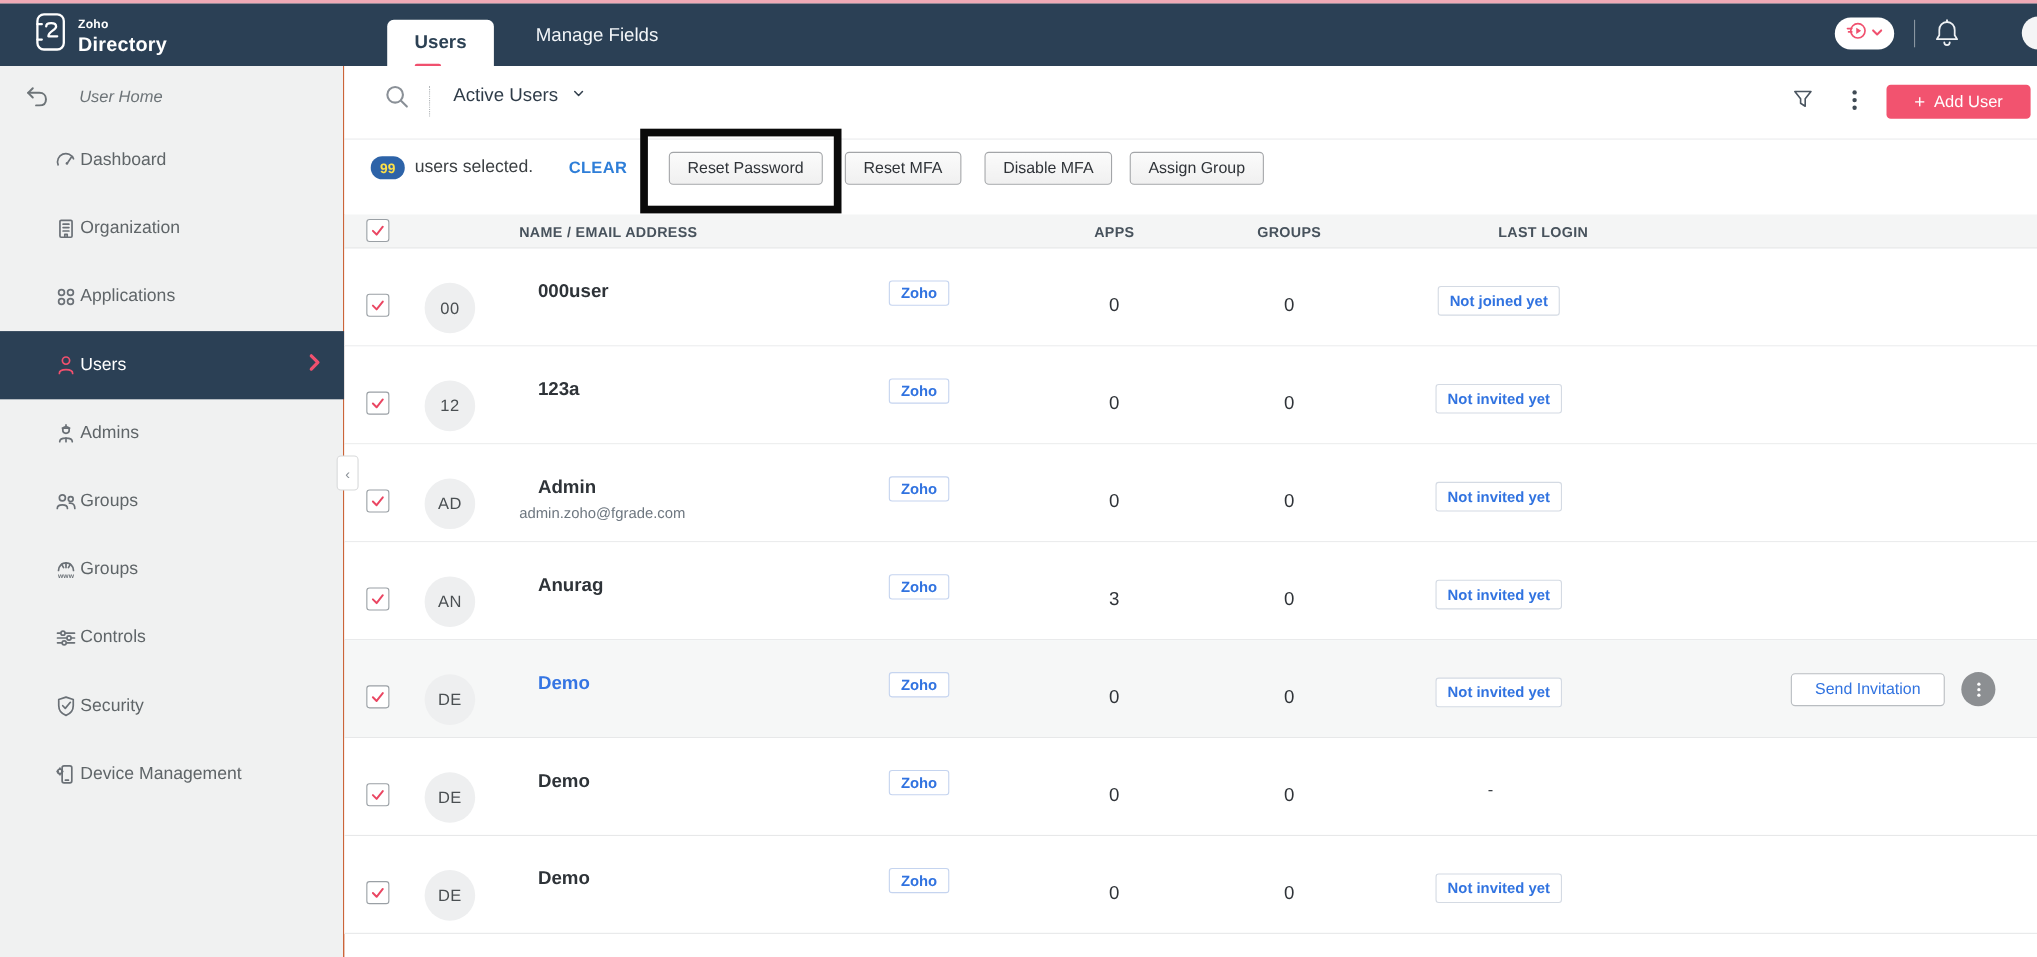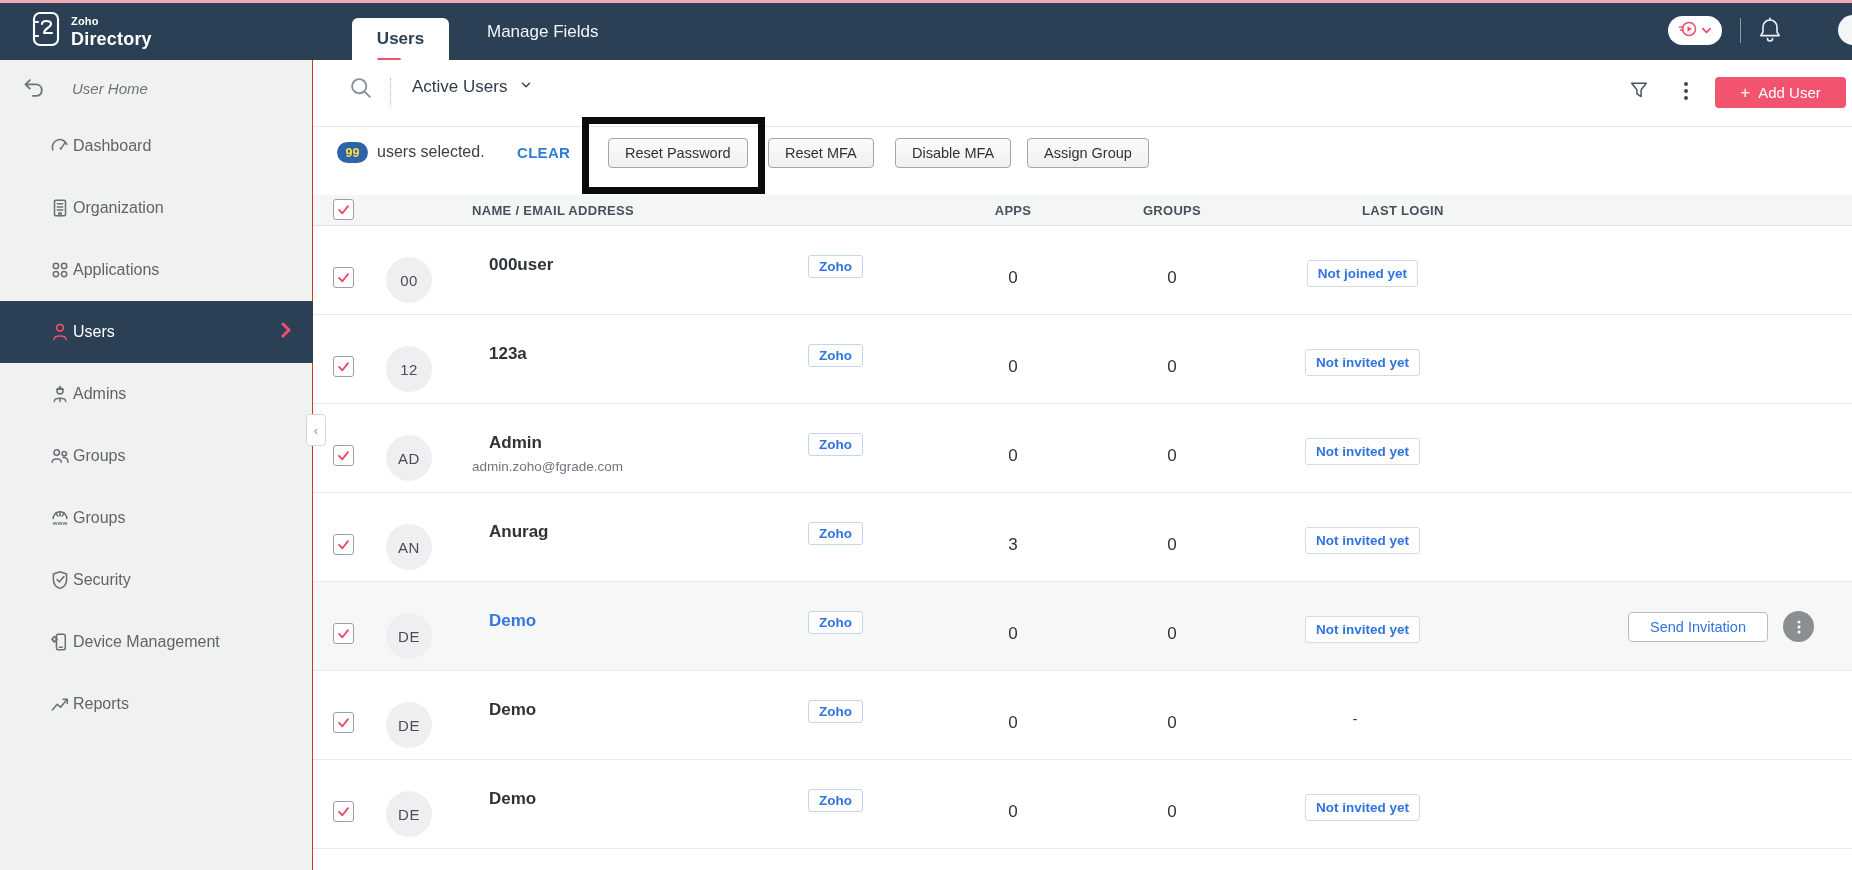--- a/index.html
+++ b/index.html
@@ -227,42 +227,46 @@
     <span class="nav-icon"><svg width="22" height="22" viewBox="0 0 20 20" fill="none" stroke="currentColor" stroke-width="1.4" stroke-linecap="round" stroke-linejoin="round">
               <path d="M3.8 10.5 A6.2 6.2 0 0 1 16.2 10.5"></path>
               <path d="M10 4.3 V8.2 M6.3 5.3 L8 8.2 M13.7 5.3 L12 8.2"></path>
               <text x="10" y="16.5" font-size="5.6" font-weight="700" fill="currentColor" stroke="none" text-anchor="middle">www</text>
             </svg></span>
     <span class="nav-label">Groups</span>
 
   </div>
         <div class="nav-item">
     <span class="nav-icon"><svg width="22" height="22" viewBox="0 0 20 20" fill="none" stroke="currentColor" stroke-width="1.4" stroke-linecap="round" stroke-linejoin="round">
+              <path d="M3 6 H17"></path>
+              <path d="M3 10 H17"></path>
+              <path d="M3 14 H17"></path>
+              <circle cx="7.5" cy="6" r="1.7" fill="#f0f1f1"></circle>
+              <circle cx="12.5" cy="10" r="1.7" fill="#f0f1f1"></circle>
+              <circle cx="8.5" cy="14" r="1.7" fill="#f0f1f1"></circle>
+            </svg></span>
+    <span class="nav-label">Controls</span>
+
+  </div>
+        <div class="nav-item">
+    <span class="nav-icon"><svg width="22" height="22" viewBox="0 0 20 20" fill="none" stroke="currentColor" stroke-width="1.4" stroke-linecap="round" stroke-linejoin="round">
               <path d="M10 2.5 L16 4.5 V9.5 C16 13.6 13.5 16.4 10 17.6 C6.5 16.4 4 13.6 4 9.5 V4.5 Z"></path>
               <path d="M7.3 9.6 L9.4 11.8 L13.6 6.8"></path>
             </svg></span>
     <span class="nav-label">Security</span>
 
   </div>
         <div class="nav-item">
     <span class="nav-icon"><svg width="22" height="22" viewBox="0 0 20 20" fill="none" stroke="currentColor" stroke-width="1.4" stroke-linecap="round" stroke-linejoin="round">
               <rect x="6.8" y="3" width="8" height="14" rx="1.6"></rect>
               <path d="M9.5 14.8 H12"></path>
               <circle cx="5" cy="7.5" r="1.9"></circle>
               <path d="M5 4.8 V5.6 M5 9.4 V10.2 M2.7 7.5 H3.5 M6.5 7.5 H7.3"></path>
             </svg></span>
     <span class="nav-label">Device Management</span>
-
-  </div>
-        <div class="nav-item">
-    <span class="nav-icon"><svg width="22" height="22" viewBox="0 0 20 20" fill="none" stroke="currentColor" stroke-width="1.4" stroke-linecap="round" stroke-linejoin="round">
-              <path d="M3 15.5 L7.5 10.3 L10.5 13 L16.3 6"></path>
-              <path d="M12.8 5.7 H16.6 V9.5"></path>
-            </svg></span>
-    <span class="nav-label">Reports</span>
 
   </div>
       </div>
   </div>
   <div class="collapse-handle">‹</div>
 
   <div class="toolbar">
     <span class="search-icon">
       <svg width="26" height="26" viewBox="0 0 22 22" fill="none" stroke="#8a9097" stroke-width="1.6" stroke-linecap="round">
         <circle cx="9.5" cy="9.5" r="6"></circle>

